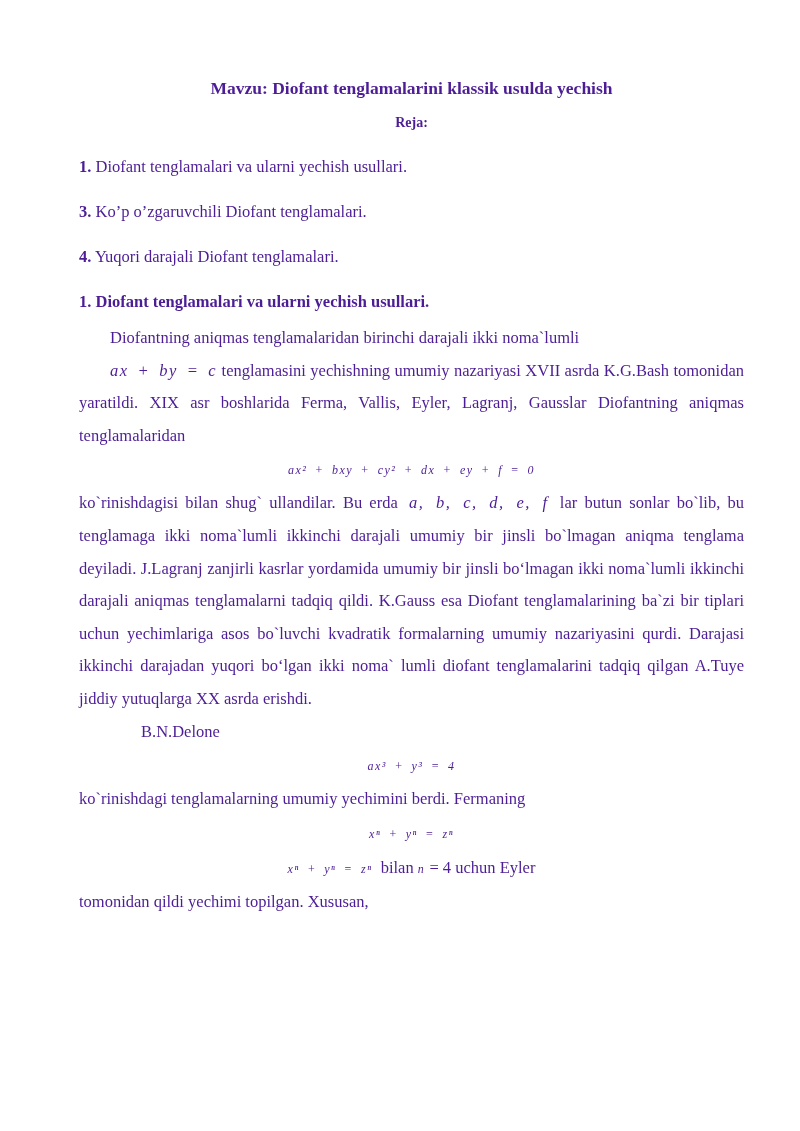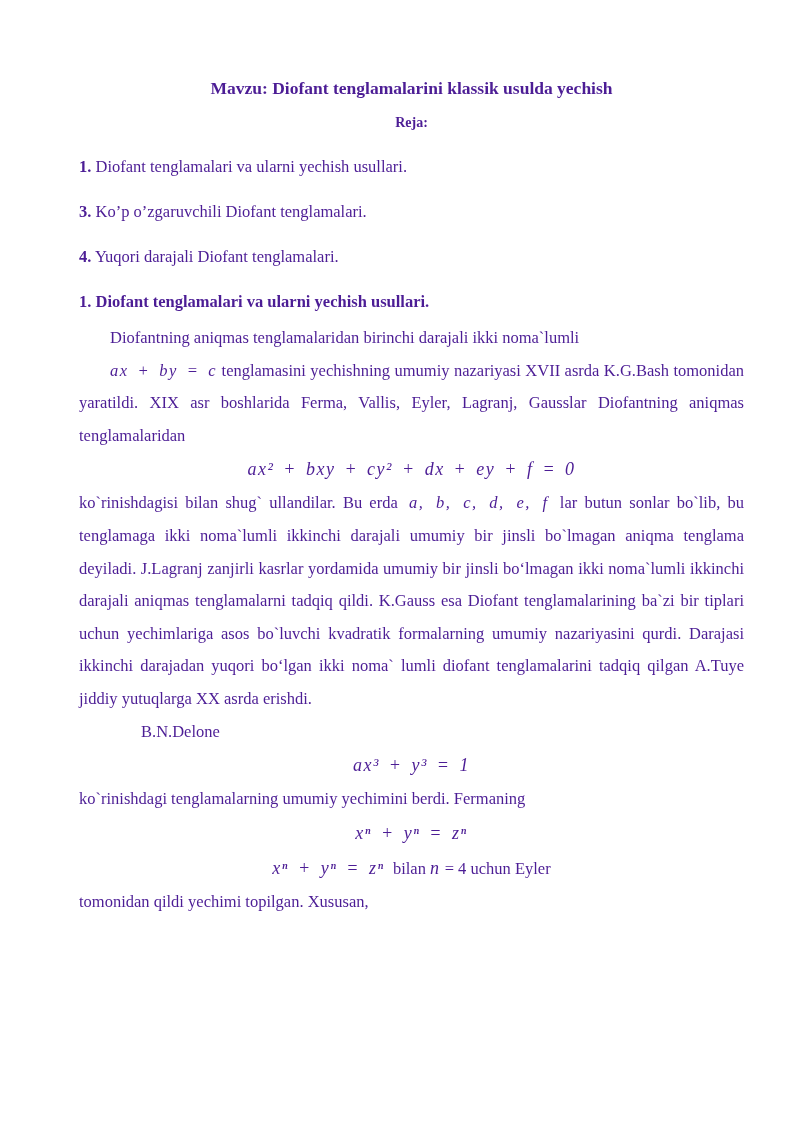--- a/index.html
+++ b/index.html
@@ -51,21 +51,21 @@
   .formula {
     margin:0;
     text-align:center;
     line-height:34px;
   }
   .math {
     font-style:italic;
     letter-spacing:1.5px;
     word-spacing:3px;
   }
-  .formula .math { font-size:18px;text-align:center; }
+  .formula .math { font-size:12px;text-align:center; }
   .vars { padding:0 4px; }
   .mathlead { }
 </style>
 </head>
 <body>
 
 <div class="page">
 
   <h1 class="title">Mavzu: Diofant tenglamalarini klassik usulda yechish</h1>
   <h2 class="reja">Reja:</h2>
@@ -81,21 +81,21 @@
   <p class="line indent1">Diofantning aniqmas tenglamalaridan birinchi darajali ikki noma`lumli</p>
 
   <p class="para indent-first"><i class="math mathlead">ax + by = c</i> <span>tenglamasini yechishning umumiy nazariyasi XVII asrda K.G.Bash tomonidan yaratildi. XIX asr boshlarida Ferma, Vallis, Eyler, Lagranj, Gausslar Diofantning aniqmas tenglamalaridan</span></p>
 
   <p class="formula"><i class="math">ax² + bxy + cy² + dx + ey + f = 0</i></p>
 
   <p class="para"><span>ko`rinishdagisi bilan shug` ullandilar. Bu erda</span> <i class="math vars">a, b, c, d, e, f</i> <span>lar butun sonlar bo`lib, bu tenglamaga ikki noma`lumli ikkinchi darajali umumiy bir jinsli bo`lmagan aniqma tenglama deyiladi. J.Lagranj zanjirli kasrlar yordamida umumiy bir jinsli boʻlmagan ikki noma`lumli ikkinchi darajali aniqmas tenglamalarni tadqiq qildi. K.Gauss esa Diofant tenglamalarining ba`zi bir tiplari uchun yechimlariga asos bo`luvchi kvadratik formalarning umumiy nazariyasini qurdi. Darajasi ikkinchi darajadan yuqori boʻlgan ikki noma` lumli diofant tenglamalarini tadqiq qilgan A.Tuye jiddiy yutuqlarga XX asrda erishdi.</span></p>
 
   <p class="line indent2">B.N.Delone</p>
 
-  <p class="formula"><i class="math">ax³ + y³ = 1</i></p>
+  <p class="formula"><i class="math">ax³ + y³ = 4</i></p>
 
   <p class="line">ko`rinishdagi tenglamalarning umumiy yechimini berdi.  Fermaning</p>
 
   <p class="formula"><i class="math">xⁿ + yⁿ = zⁿ</i></p>
 
 
   <p class="formula"><i class="math">xⁿ + yⁿ = zⁿ</i>&nbsp; <span>bilan</span> <i class="math">n</i> <span>= 4  uchun Eyler</span></p>
 
   <p class="line">tomonidan qildi yechimi topilgan. Xususan,</p>
 

